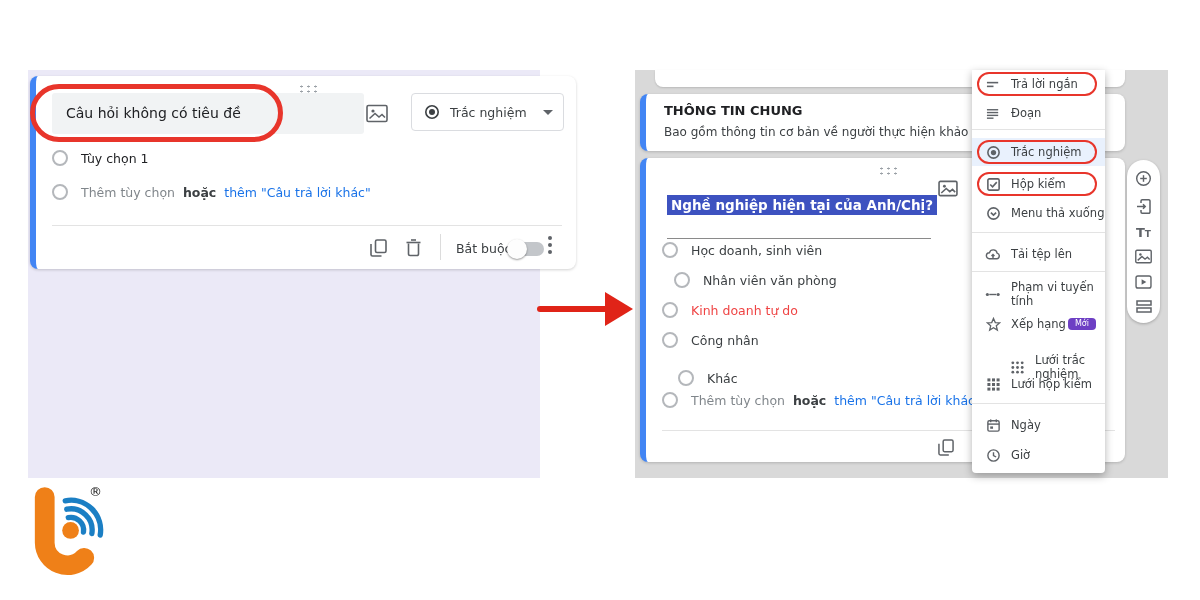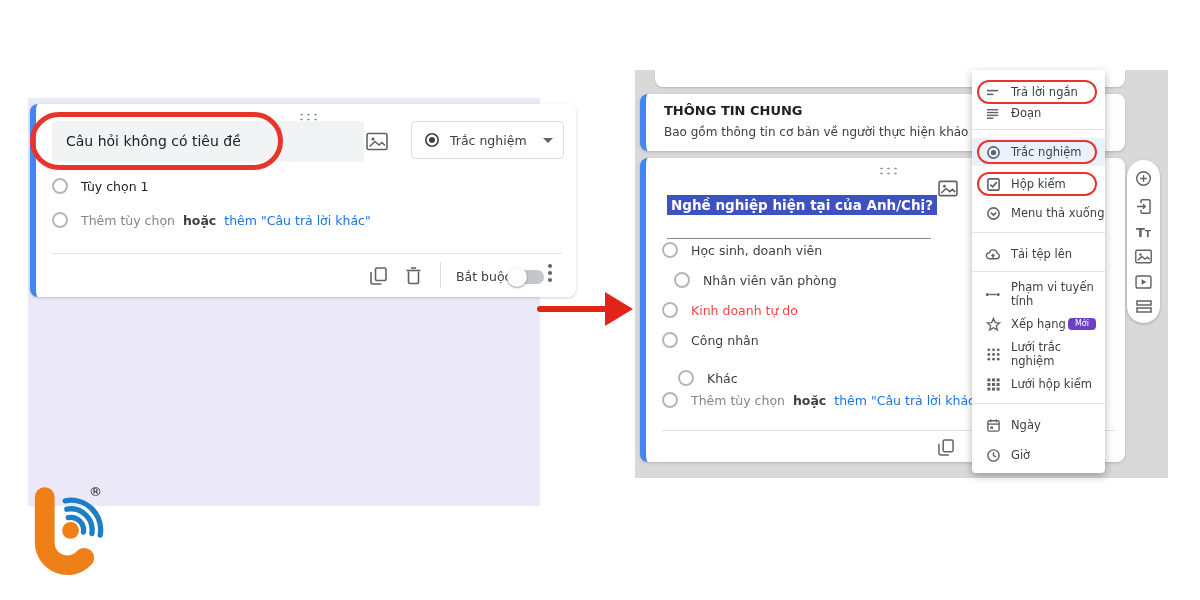--- a/index.html
+++ b/index.html
@@ -2,21 +2,21 @@
 <html><head>
 <meta charset="utf-8">
 <style>
   * { margin:0; padding:0; box-sizing:border-box; }
   html,body { width:1200px; height:600px; background:#fff; overflow:hidden;
     font-family:"DejaVu Sans","Liberation Sans",sans-serif; }
   .abs { position:absolute; }
   #stage { position:relative; width:1200px; height:600px; }
 
   
-  #left-panel  { left:28px;  top:70px; width:512px; height:408px; background:#ebe9f7;margin-top:28px; }
+  #left-panel  { left:28px;  top:70px; width:512px; height:408px; background:#ebe9f7; }
   #right-panel { left:635px; top:70px; width:533px; height:408px; background:#d9d9d9; }
 
   .card { position:absolute; background:#fff; border-radius:8px;
           box-shadow:0 1px 3px rgba(0,0,0,.18); border-left:6px solid #4285f4; }
 
   .dragdots { width:21px; height:9px;
     background-image:radial-gradient(#9aa0a6 1.3px, transparent 1.5px);
     background-size:7px 5px; }
 
   .qtitle-input { background:#f1f3f4; border-radius:3px; font-size:14px; color:#202124;
@@ -170,21 +170,21 @@
       <div class="icon-btn abs" style="left:292px; top:22px;">
         <svg width="20" height="17" viewBox="0 0 22 19" fill="none" stroke="#5f6368" stroke-width="1.8">
           <rect x="1" y="1.5" width="20" height="16" rx="1.5"></rect>
           <circle cx="7" cy="7" r="1.6" fill="#5f6368" stroke="none"></circle>
           <path d="M3.5 14.5 L9 9.5 L13 13 L16 10.5 L19 13.5"></path>
         </svg>
       </div>
 
       <div class="opt-row" style="left:16px; top:84px;  color:#3c4043;">
         <span class="radio-dot"></span>
-        <span>Học sinh, doanh viên</span>
+        <span>Học doanh, sinh viên</span>
       </div>
       <div class="opt-row" style="left:16px; top:114px; color:#3c4043;padding-left:12px;">
         <span class="radio-dot"></span>
         <span>Nhân viên văn phòng</span>
       </div>
       <div class="opt-row" style="left:16px; top:144px; color:#ef4444;">
         <span class="radio-dot"></span>
         <span>Kinh doanh tự do</span>
       </div>
       <div class="opt-row" style="left:16px; top:174px; color:#3c4043;">
@@ -215,21 +215,21 @@
       <div class="icon-btn abs" style="left:328px; top:281px;">
         <svg width="15" height="18" viewBox="0 0 15 18" fill="none" stroke="#5f6368" stroke-width="1.6">
           <path d="M2.5 4.5 V15 a1.5 1.5 0 0 0 1.5 1.5 h7 a1.5 1.5 0 0 0 1.5 -1.5 V4.5"></path>
           <line x1="0.5" y1="3.5" x2="14.5" y2="3.5"></line>
         </svg>
       </div>
     </div>
 
     <div id="type-menu">
 
-      <div class="menu-item" style="top:8px;">
+      <div class="menu-item" style="top:0px;">
         <span class="mi-icon">
           <svg width="15" height="15" viewBox="0 0 16 16" stroke="#5f6368" stroke-width="1.7">
             <line x1="1" y1="6" x2="13" y2="6"></line>
               <line x1="1" y1="10" x2="8" y2="10"></line>
             </svg>
         </span>
         <span>Trả lời ngắn</span>
         <span class="mi-oval"></span>
       </div>
 
@@ -307,21 +307,21 @@
       <div class="menu-item" style="top:240px;">
         <span class="mi-icon">
           <svg width="15" height="15" viewBox="0 0 16 16" fill="none" stroke="#5f6368" stroke-width="1.4">
             <polygon points="8,1.5 9.9,5.9 14.5,6.3 11,9.4 12.1,14 8,11.5 3.9,14 5,9.4 1.5,6.3 6.1,5.9"></polygon>
             </svg>
         </span>
         <span>Xếp hạng</span>
         <span class="badge">Mới</span>
       </div>
 
-      <div class="menu-item" style="top:270px;">
+      <div class="menu-item" style="top:283px;margin-left:24px;">
         <span class="mi-icon">
           <svg width="15" height="15" viewBox="0 0 16 16" fill="#5f6368">
             <circle cx="3" cy="3" r="1.5"></circle>
               <circle cx="8" cy="3" r="1.5"></circle>
               <circle cx="13" cy="3" r="1.5"></circle>
             <circle cx="3" cy="8" r="1.5"></circle>
               <circle cx="8" cy="8" r="1.5"></circle>
               <circle cx="13" cy="8" r="1.5"></circle>
             <circle cx="3" cy="13" r="1.5"></circle>
               <circle cx="8" cy="13" r="1.5"></circle>

